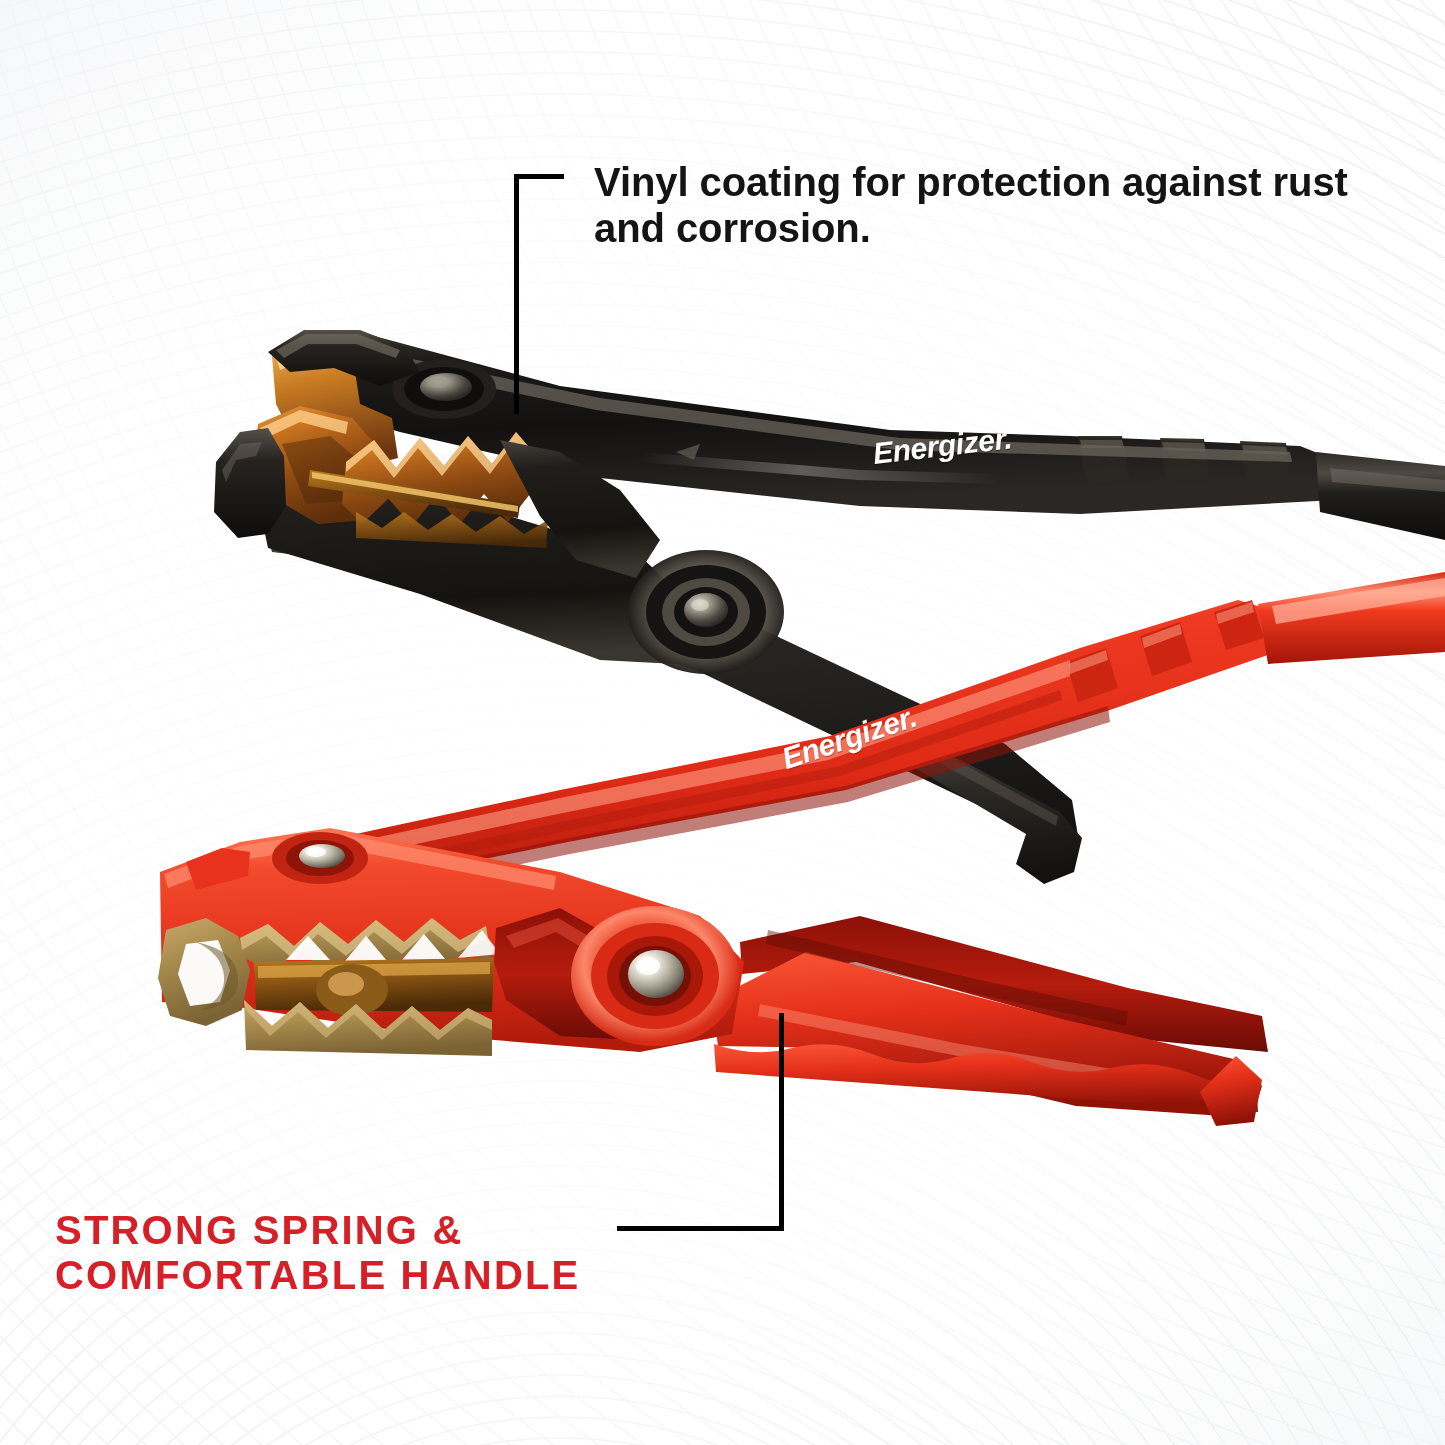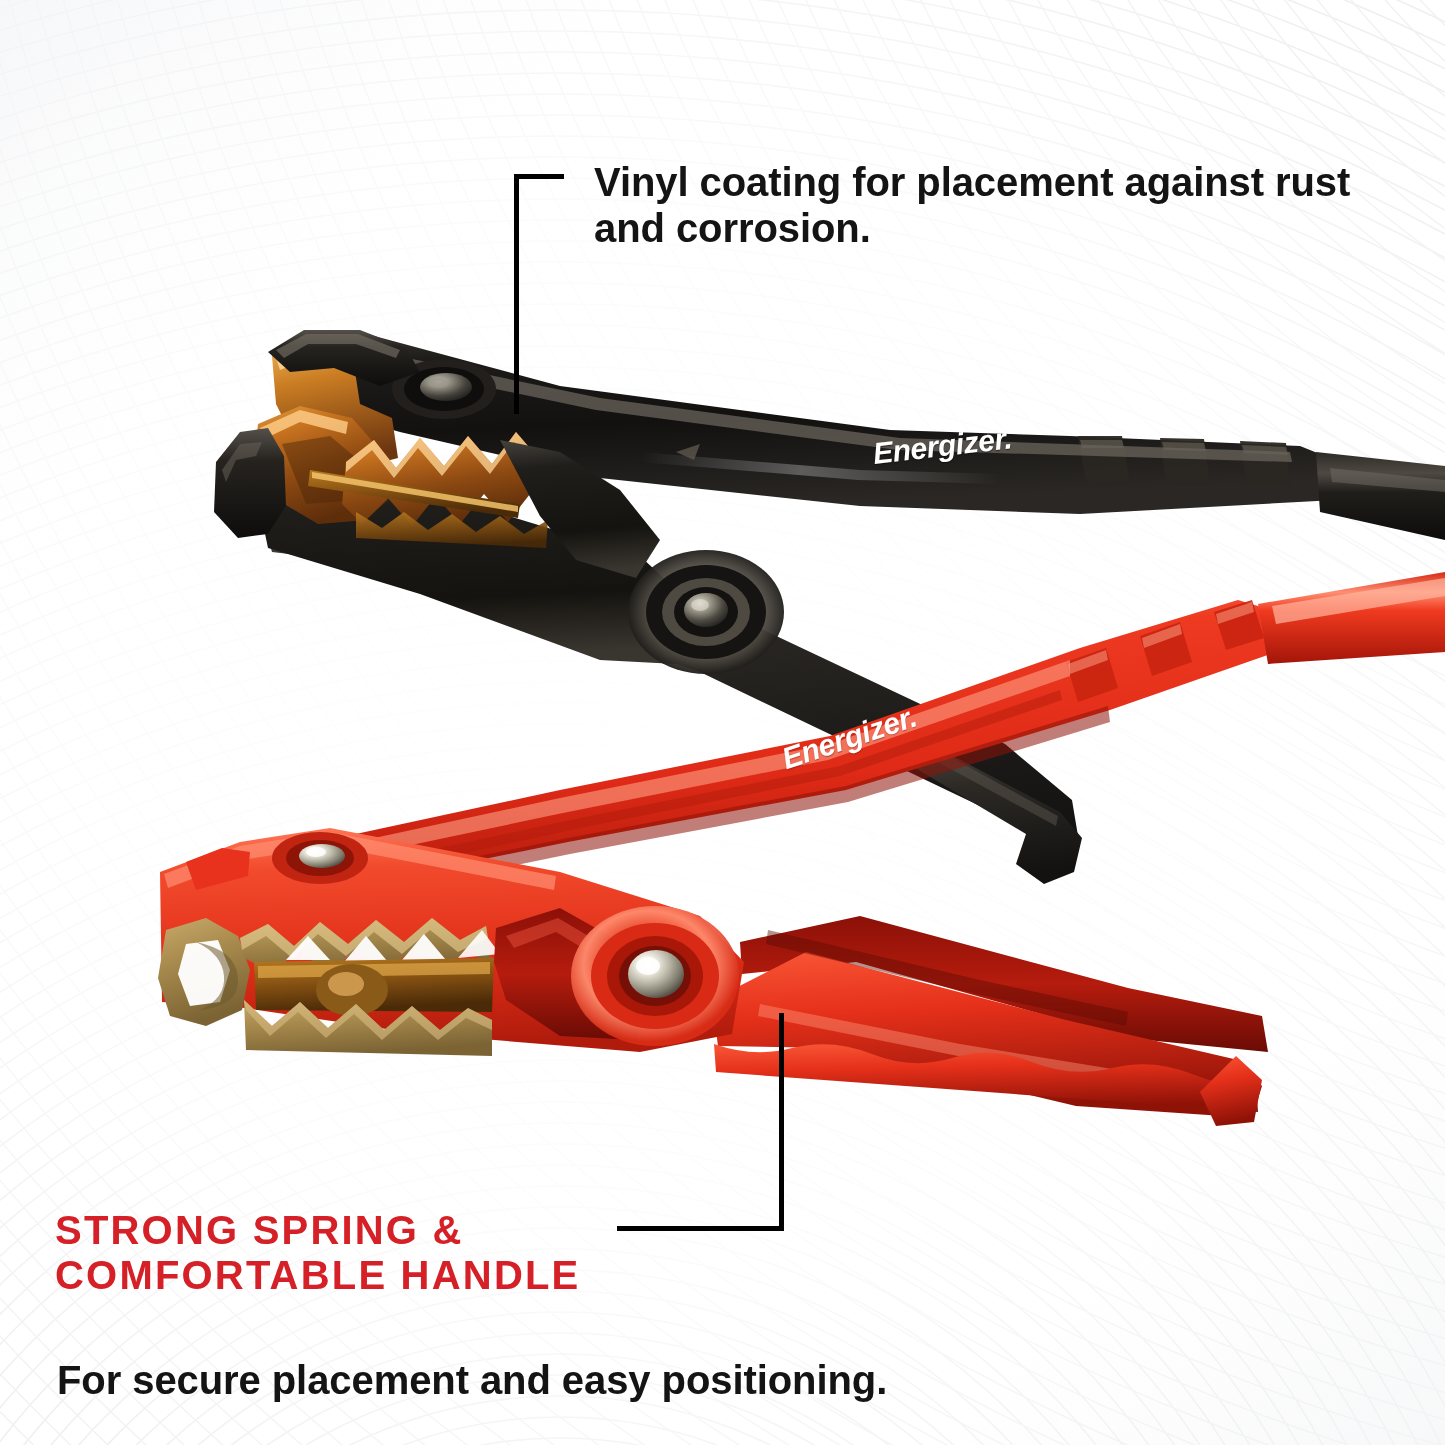--- a/index.html
+++ b/index.html
@@ -693,19 +693,18 @@
   </svg>
 
   <div class="logo-text" id="logo-black">Energizer.</div>
   <div class="logo-text" id="logo-red">Energizer.</div>
 
   <div class="leader" id="leader-top-h"></div>
   <div class="leader" id="leader-top-v"></div>
   <div class="leader" id="leader-bot-v"></div>
   <div class="leader" id="leader-bot-h"></div>
 
-  <div class="subline" id="top-subline">Vinyl coating for placement against rust and corrosion.</div>
+  <div class="subline" id="top-subline">Vinyl coating for protection against rust and corrosion.</div>
 
   <div class="headline" id="bottom-headline">STRONG SPRING &amp;
 COMFORTABLE HANDLE</div>
-  <div class="subline" id="bottom-subline">For secure placement and easy positioning.</div>
 
 </div>
 
 </body></html>

